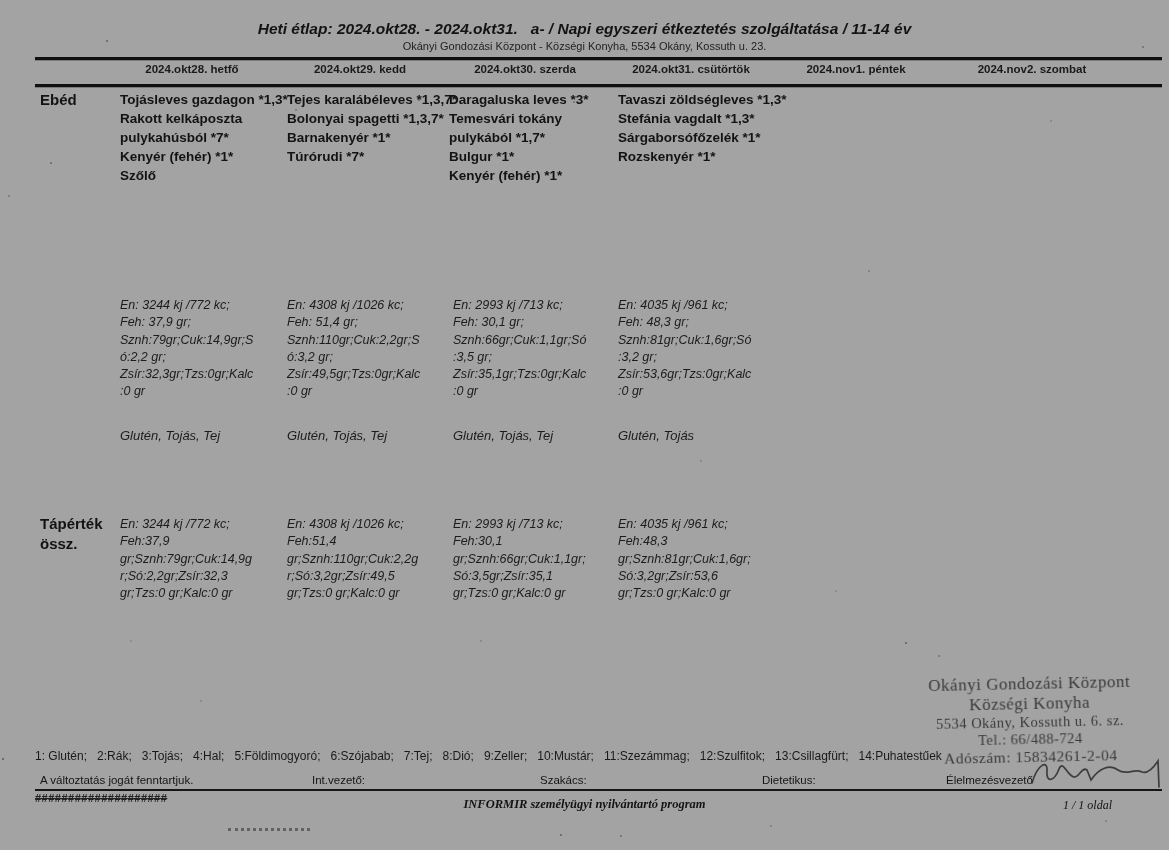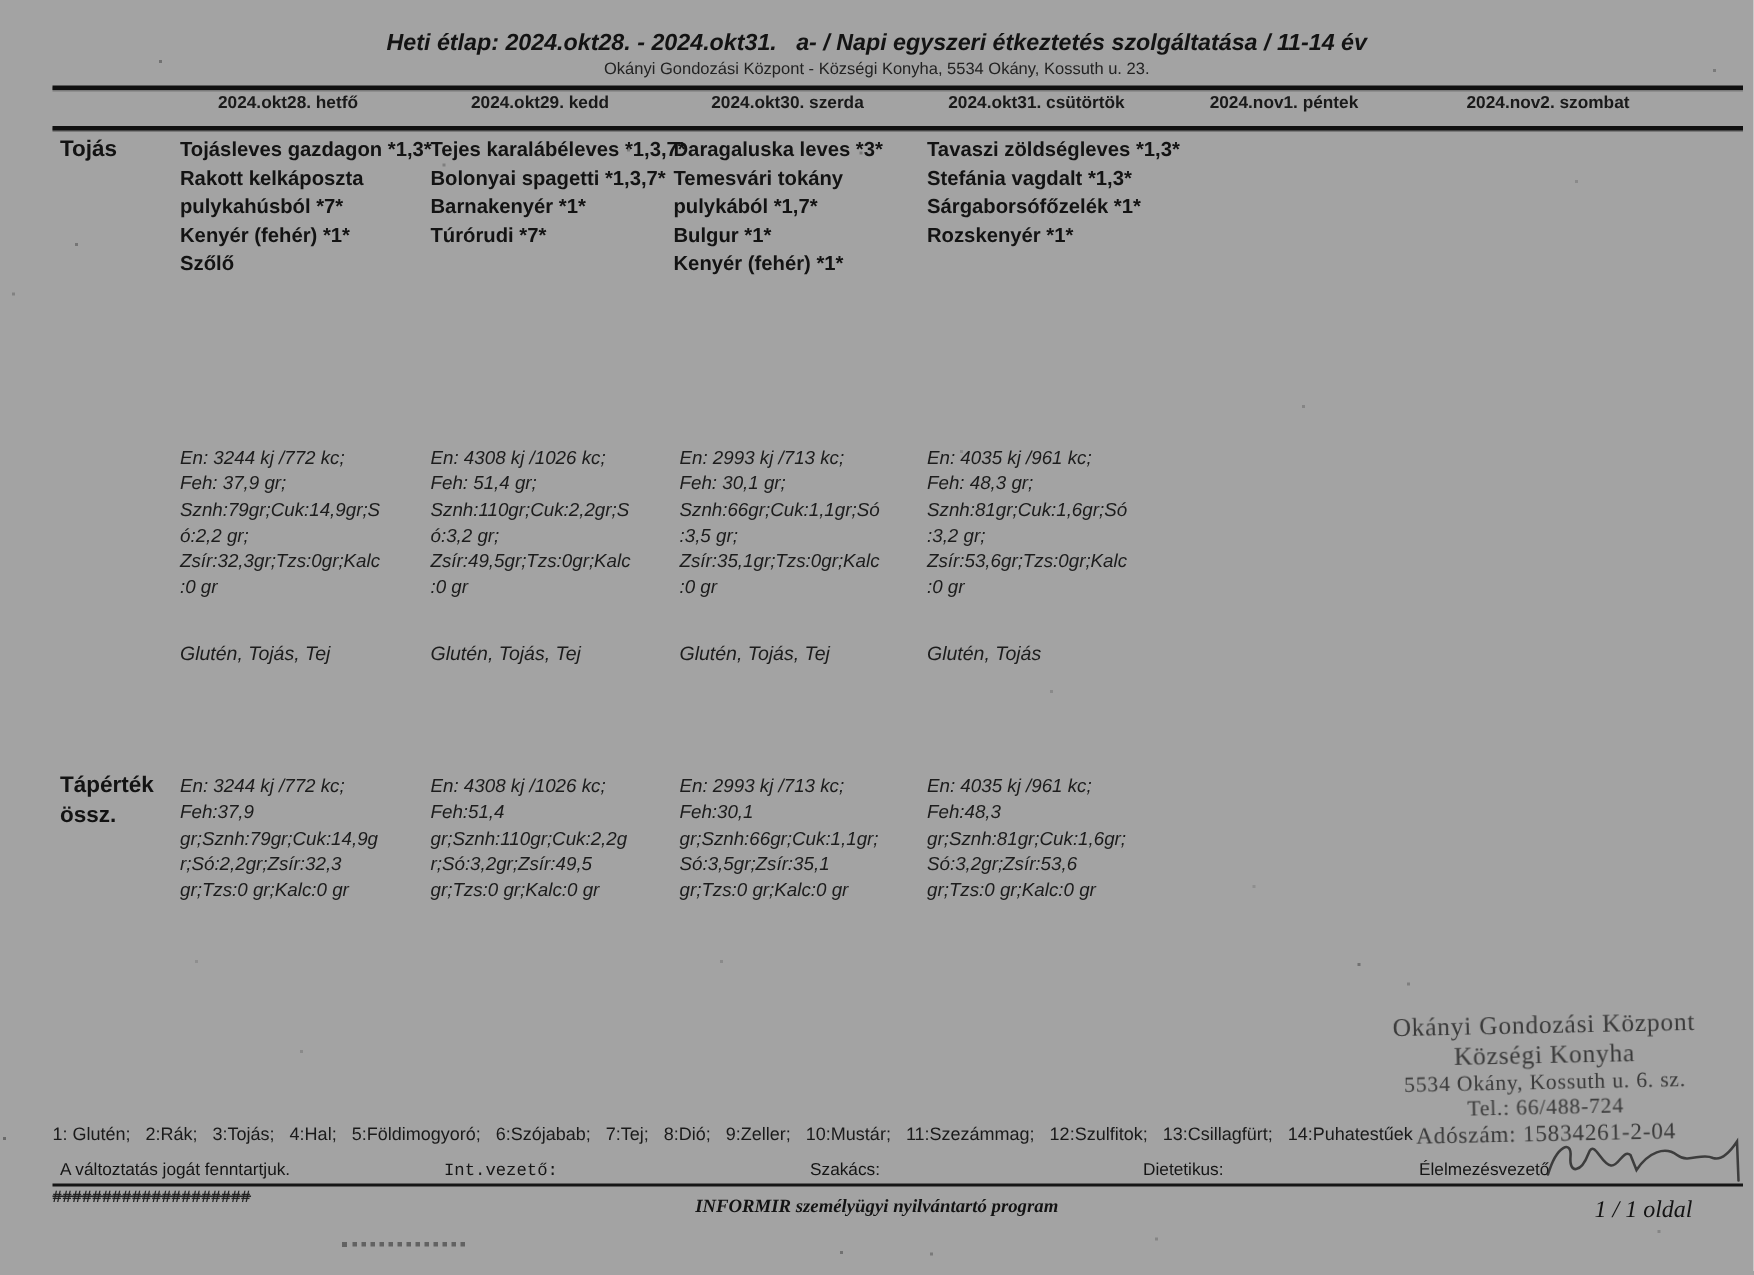--- a/index.html
+++ b/index.html
@@ -29,21 +29,21 @@
     white-space:pre-line; color:#1c1c1c;
   }
   .allergens { font-style:italic; font-size:13px; color:#1c1c1c; }
   .legend { font-size:12px; white-space:pre-wrap; width:1110px; color:#1a1a1a; }
   .foot-label { font-size:11.5px; color:#151515; }
   .hash { font-weight:bold; font-size:11px; letter-spacing:.5px; text-decoration:line-through; color:#222; }
   .program {
     left:0; width:100%; text-align:center;
     font-family:"Liberation Serif", serif; font-weight:bold; font-style:italic; font-size:12.5px;
   }
-  .pagenum { font-family:"Liberation Serif", serif; font-style:italic; font-size:16px; }
+  .pagenum { font-family:"Liberation Serif", serif; font-style:italic; font-size:12px; }
   .stamp {
     left:878px; top:674px; width:304px; text-align:center;
     font-family:"Liberation Serif", serif; color:#3a3a3a;
     transform:rotate(-1.2deg); filter:blur(0.35px); letter-spacing:.5px;
   }
   .stamp .l1 { font-size:17px; line-height:20px; }
   .stamp .l2 { font-size:17px; line-height:19px; }
   .stamp .l3 { font-size:14.5px; line-height:18px; }
   .stamp .l4 { font-size:14.5px; line-height:17px; }
   .stamp .l5 { font-size:15.5px; line-height:18px; }
@@ -78,21 +78,21 @@
 
   <div class="abs colhead" style="left:104px;">2024.okt28. hetfő</div>
   <div class="abs colhead" style="left:272px;">2024.okt29. kedd</div>
   <div class="abs colhead" style="left:437px;">2024.okt30. szerda</div>
   <div class="abs colhead" style="left:603px;">2024.okt31. csütörtök</div>
   <div class="abs colhead" style="left:768px;">2024.nov1. péntek</div>
   <div class="abs colhead" style="left:944px;">2024.nov2. szombat</div>
 
   <div class="abs rule-soft" style="top:84px;left:35px;width:1127px;height:3px;"></div>
 
-  <div class="abs row-label" style="left:40px;top:90px;">Tojás</div>
+  <div class="abs row-label" style="left:40px;top:90px;">Ebéd</div>
 
   <div class="abs day-col" style="left:120px;top:90px;">
     <div class="menu-item">Tojásleves gazdagon *1,3*</div>
     <div class="menu-item">Rakott kelkáposzta pulykahúsból *7*</div>
     <div class="menu-item">Kenyér (fehér) *1*</div>
     <div class="menu-item">Szőlő</div>
   </div>
   <div class="abs day-col" style="left:287px;top:90px;">
     <div class="menu-item">Tejes karalábéleves *1,3,7*</div>
     <div class="menu-item">Bolonyai spagetti *1,3,7*</div>
@@ -169,21 +169,21 @@
     <div class="l1">Okányi Gondozási Központ</div>
     <div class="l2">Községi Konyha</div>
     <div class="l3">5534 Okány, Kossuth u. 6. sz.</div>
     <div class="l4">Tel.: 66/488-724</div>
     <div class="l5">Adószám: 15834261-2-04</div>
   </div>
 
   <div class="abs legend" style="left:35px;top:749px;">1: Glutén;   2:Rák;   3:Tojás;   4:Hal;   5:Földimogyoró;   6:Szójabab;   7:Tej;   8:Dió;   9:Zeller;   10:Mustár;   11:Szezámmag;   12:Szulfitok;   13:Csillagfürt;   14:Puhatestűek</div>
 
   <div class="abs foot-label" style="left:40px;top:774px;">A változtatás jogát fenntartjuk.</div>
-  <div class="abs foot-label" style="left:296px;top:774px;font-family:Liberation Mono, monospace;">Int.vezető:</div>
+  <div class="abs foot-label" style="left:312px;top:774px;">Int.vezető:</div>
   <div class="abs foot-label" style="left:540px;top:774px;">Szakács:</div>
   <div class="abs foot-label" style="left:762px;top:774px;">Dietetikus:</div>
   <div class="abs foot-label" style="left:946px;top:774px;">Élelmezésvezető</div>
 
   <svg class="abs" style="left:1028px;top:755px;" width="138" height="38" viewBox="0 0 138 38">
     <path d="M4,28 C10,8 20,5 19,16 C18,28 26,27 31,14 C35,4 39,21 46,22 C51,23 54,11 59,15 L63,25 C71,13 82,9 90,15 C98,21 106,13 114,17 C120,19 126,12 130,6 L131,32" fill="none" stroke="#2b2b2b" stroke-width="1.7" stroke-linecap="round" opacity="0.85"></path>
   </svg>
 
   <div class="abs sig-rule"></div>
 

